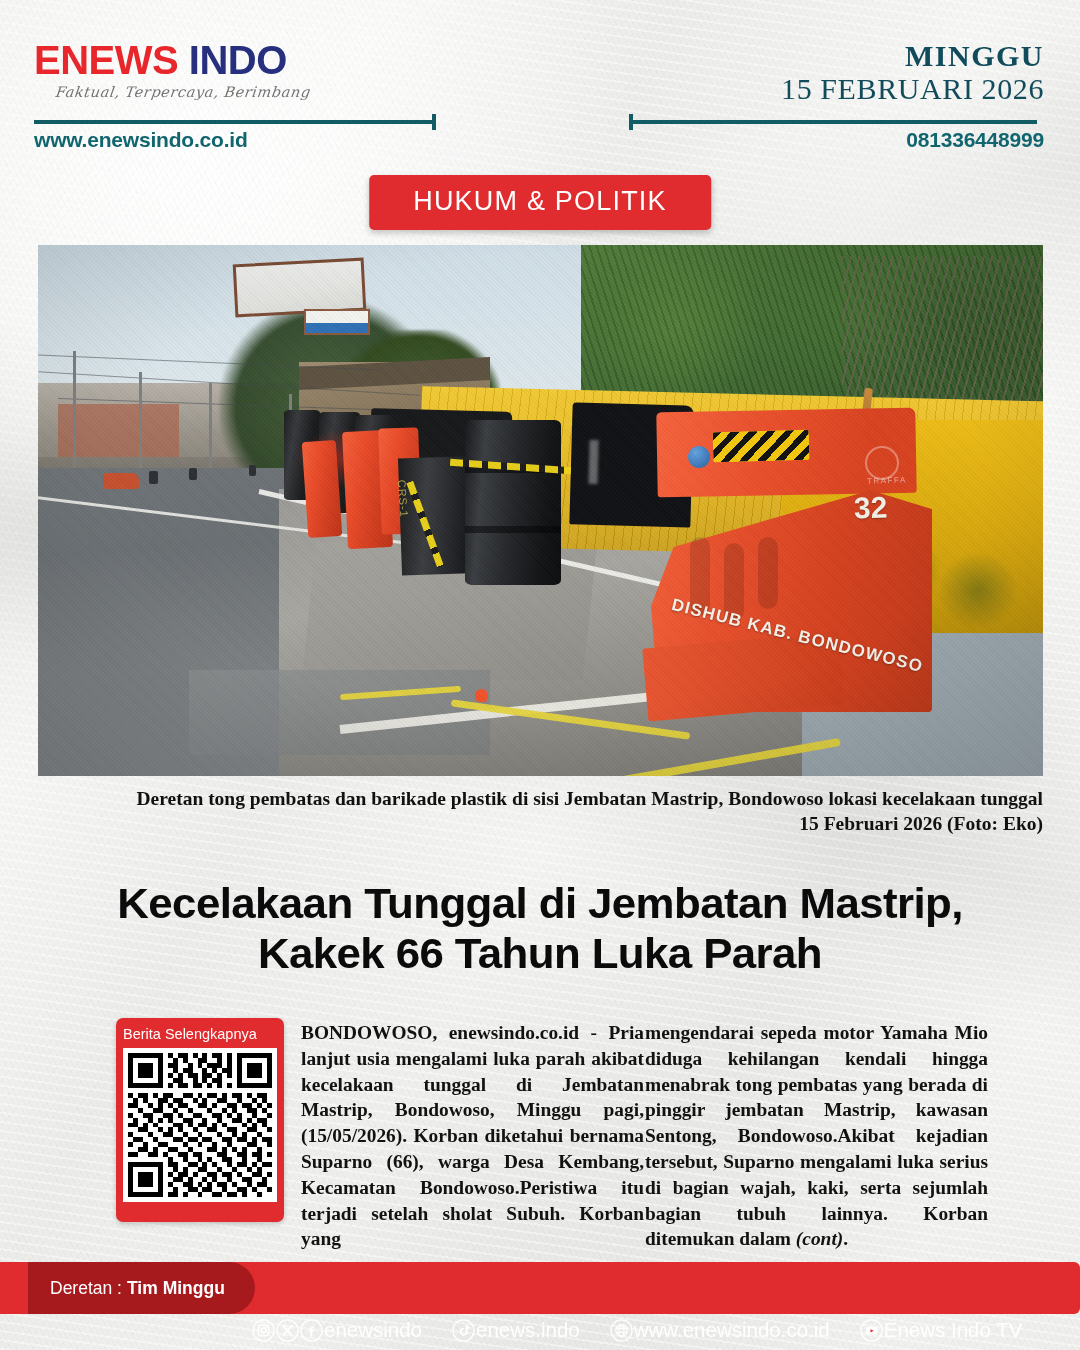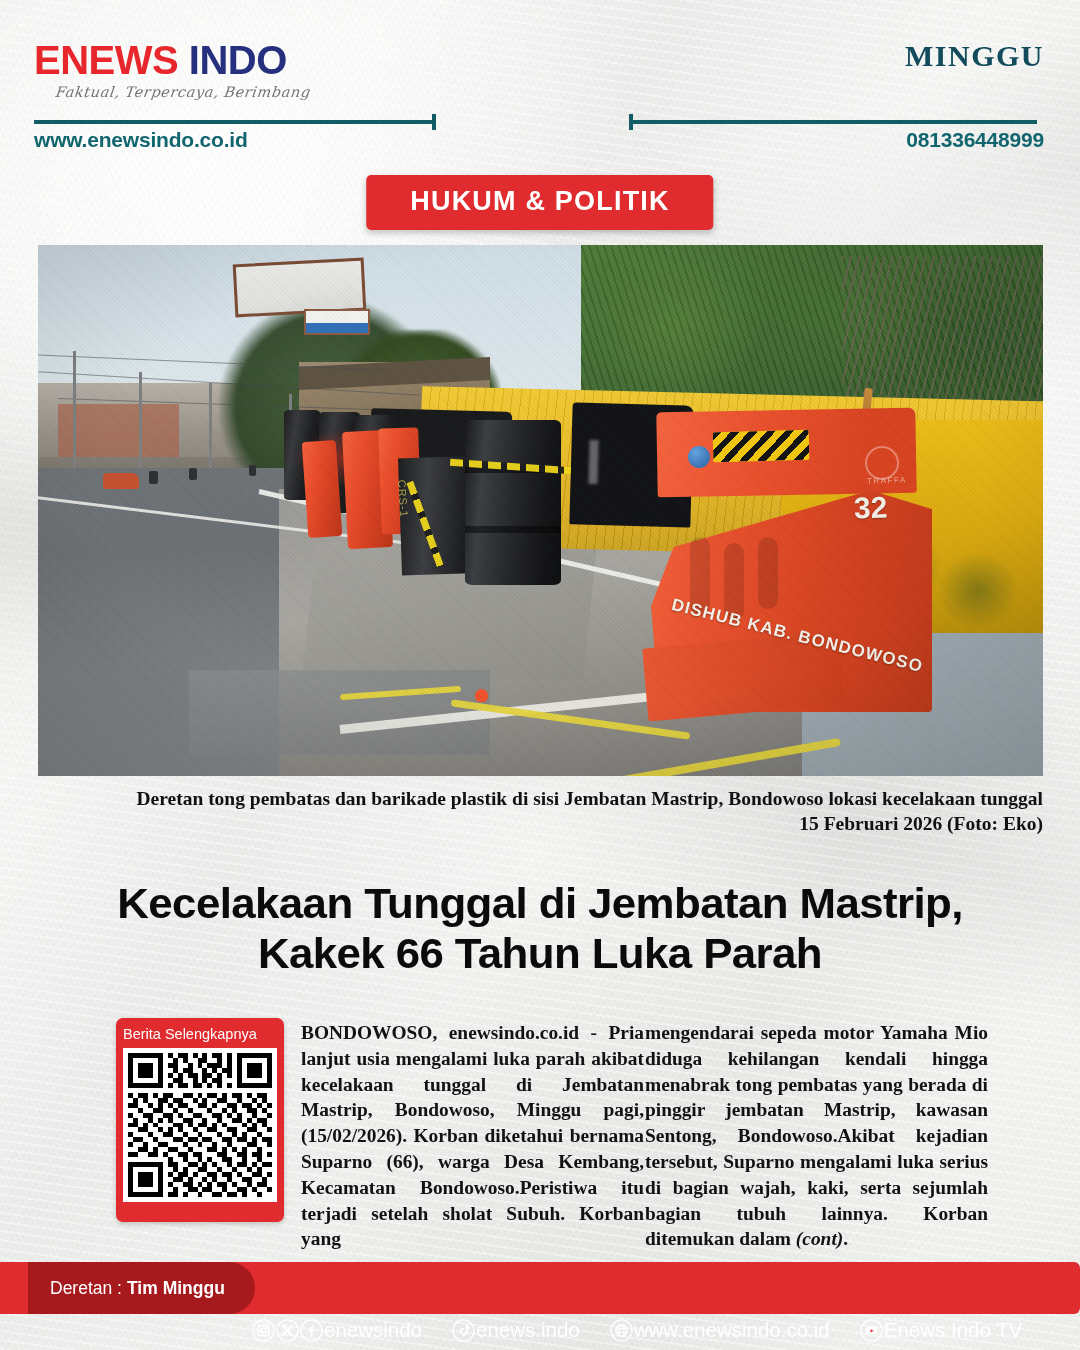--- a/index.html
+++ b/index.html
@@ -67,21 +67,21 @@
 
   .date-block { position:absolute; right:36px; top:40px; text-align:right;
                 font-family:"Liberation Serif", serif; color:#114b5c; }
   .date-day { font-size:30px; font-weight:bold; letter-spacing:1.5px; line-height:1.08; }
   .date-full { font-size:30px; letter-spacing:.6px; line-height:1.12; }
   .phone { position:absolute; right:36px; top:128px; font-size:21px; color:#11656e;
            font-weight:bold; letter-spacing:-.2px; }
 
   
   .cat-badge { position:absolute; left:50%; transform:translateX(-50%); top:175px;
-               background:#e02b2f; color:#fff; font-size:27px; font-weight:bold;
+               background:#e02b2f; color:#fff; font-size:27px; font-weight:normal;
                letter-spacing:1.2px; padding:11px 44px 13px; border-radius:5px;
                box-shadow:0 3px 6px rgba(0,0,0,.22); white-space:nowrap; }
 
   
   .photo { position:absolute; left:38px; top:245px; width:1005px; height:531px;
            overflow:hidden; background:#9aa6ad; }
   .ph { position:absolute; }
   .sky { left:0; top:0; width:100%; height:46%;
          background:linear-gradient(180deg,#cfdde6 0%,#d8e4ea 40%,#dfe8ec 75%,#dbe3e6 100%); }
   .treeL { left:18%; top:10%; width:22%; height:34%;
@@ -297,20 +297,21 @@
     </div>
     <div class="logo-tag">Faktual, Terpercaya, Berimbang</div>
   </div>
 
   <div class="rule-left"></div>
   <div class="rule-right"></div>
 
 
   <div class="date-block">
     <div class="date-day">MINGGU</div>
+    <div class="date-full">15 FEBRUARI 2026</div>
   </div>
 
   <div class="site-url">www.enewsindo.co.id</div>
   <div class="phone">081336448999</div>
 
   <div class="cat-badge">HUKUM &amp; POLITIK</div>
 
   <div class="photo">
     <div class="ph sky"></div>
     <div class="ph roadfar"></div>
@@ -443,21 +444,21 @@
           <path d="M8 24h1v1h-1zM10 24h2v1h-2zM13 24h1v1h-1zM16 24h2v1h-2zM19 24h2v1h-2zM22 24h1v1h-1zM25 24h2v1h-2zM28 24h1v1h-1z"></path>
           <path d="M9 25h2v1h-2zM12 25h1v1h-1zM15 25h1v1h-1zM17 25h1v1h-1zM20 25h1v1h-1zM23 25h2v1h-2zM27 25h1v1h-1z"></path>
           <path d="M8 26h1v1h-1zM11 26h2v1h-2zM14 26h1v1h-1zM16 26h1v1h-1zM18 26h2v1h-2zM21 26h1v1h-1zM24 26h1v1h-1zM26 26h2v1h-2z"></path>
           <path d="M9 27h1v1h-1zM12 27h2v1h-2zM15 27h2v1h-2zM19 27h1v1h-1zM22 27h2v1h-2zM25 27h1v1h-1zM28 27h1v1h-1z"></path>
           <path d="M8 28h2v1h-2zM11 28h1v1h-1zM14 28h1v1h-1zM17 28h2v1h-2zM20 28h2v1h-2zM23 28h1v1h-1zM26 28h1v1h-1z"></path>
         </g>
       </svg>
     </div>
   </div>
 
-  <div class="col col-l">BONDOWOSO, enewsindo.co.id - Pria lanjut usia mengalami luka parah akibat kecelakaan tunggal di Jembatan Mastrip, Bondowoso, Minggu pagi, (15/02/2026). Korban diketahui bernama Suparno (66), warga Desa Kembang, Kecamatan Bondowoso.Peristiwa itu terjadi setelah sholat Subuh. Korban yang</div>
+  <div class="col col-l">BONDOWOSO, enewsindo.co.id - Pria lanjut usia mengalami luka parah akibat kecelakaan tunggal di Jembatan Mastrip, Bondowoso, Minggu pagi, (15/05/2026). Korban diketahui bernama Suparno (66), warga Desa Kembang, Kecamatan Bondowoso.Peristiwa itu terjadi setelah sholat Subuh. Korban yang</div>
   <div class="col col-r"><span>mengendarai sepeda motor Yamaha Mio diduga kehilangan kendali hingga menabrak tong pembatas yang berada di pinggir jembatan Mastrip, kawasan Sentong, Bondowoso.Akibat kejadian tersebut, Suparno mengalami luka serius di bagian wajah, kaki, serta sejumlah bagian tubuh lainnya. Korban ditemukan dalam </span><i>(cont)</i><span>.</span></div>
 
   <div class="footer"></div>
   <div class="footer-pill">
     <span>Deretan : </span>
     <b>Tim Minggu</b>
   </div>
 
   <div class="foot-items">
 

